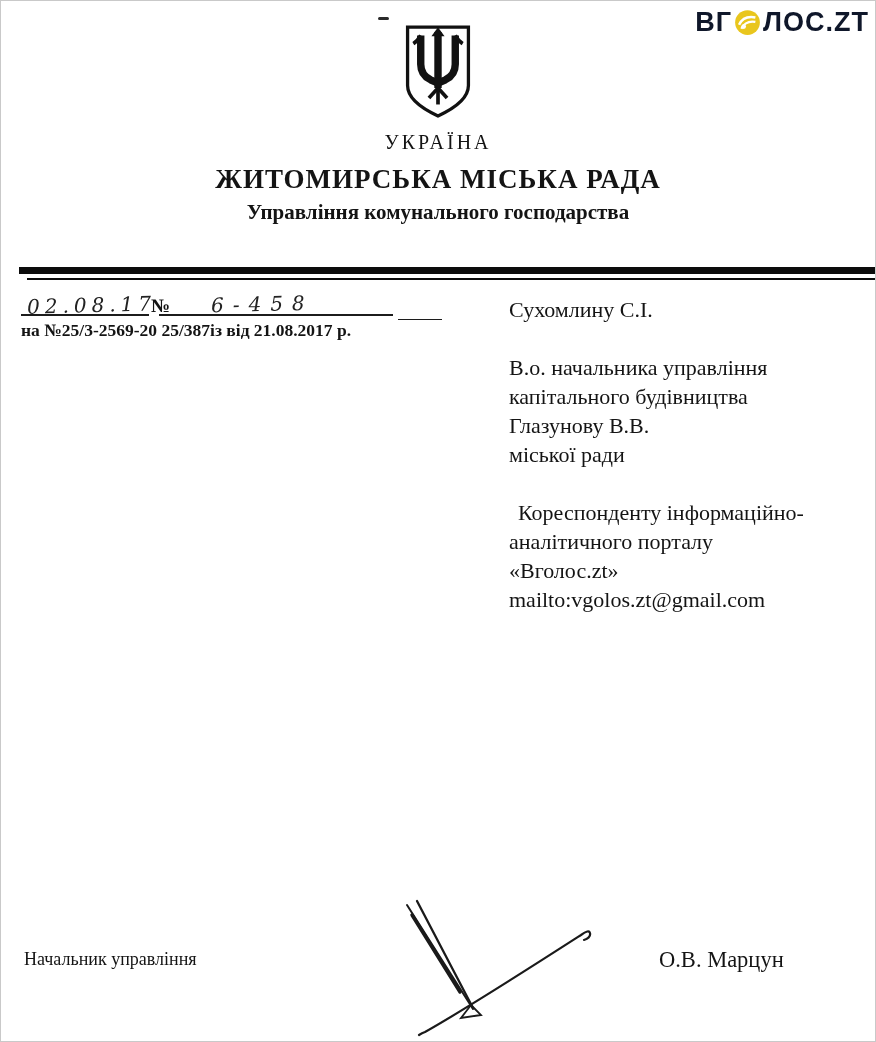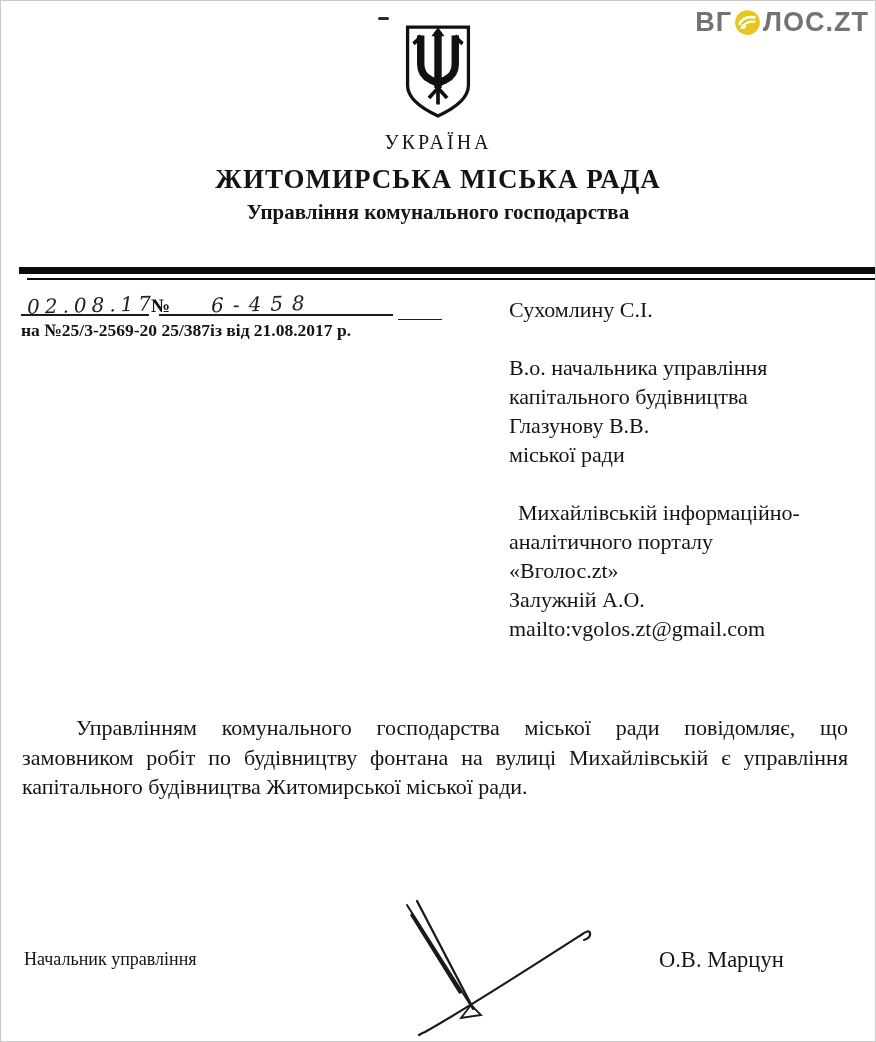--- a/index.html
+++ b/index.html
@@ -12,21 +12,21 @@
     font-family:"Liberation Serif","DejaVu Serif",serif;
     color:#141414;
     overflow:hidden;
   }
   
   .watermark{
     position:absolute;top:6px;right:6px;
     display:flex;align-items:center;gap:1px;
     font-family:"Liberation Sans","DejaVu Sans",sans-serif;
     font-weight:700;font-size:27px;letter-spacing:1px;
-    color:#737373;user-select:none;
+    color:#0f172a;user-select:none;
   }
   .wm-icon{display:inline-flex;margin:0 1px;}
   
   .top-dash{position:absolute;left:377px;top:16px;width:11px;height:3px;background:#2a2a2a;border-radius:2px;}
   
   .emblem{position:absolute;left:400px;top:18px;width:74px;height:106px;}
   
   .h-country{position:absolute;left:20px;right:20px;top:130px;text-align:center;
     font-weight:400;font-size:20px;letter-spacing:3px;}
   .h-org{position:absolute;left:20px;right:20px;top:163px;text-align:center;
@@ -125,30 +125,28 @@
     <div class="recip-block">
       <div class="recip-line">Сухомлину С.І.</div>
     </div>
     <div class="recip-block">
       <div class="recip-line">В.о. начальника управління</div>
       <div class="recip-line">капітального будівництва</div>
       <div class="recip-line">Глазунову В.В.</div>
       <div class="recip-line">міської ради</div>
     </div>
     <div class="recip-block">
-      <div class="recip-line indent">Михайлівській інформаційно-</div>
+      <div class="recip-line indent">Кореспонденту інформаційно-</div>
       <div class="recip-line">аналітичного порталу</div>
       <div class="recip-line">«Вголос.zt»</div>
-      <div class="recip-line">Залужній А.О.</div>
       <div class="recip-line">mailto:vgolos.zt@gmail.com</div>
     </div>
   </div>
 
   <div class="body-text">
-    <p>Управлінням комунального господарства міської ради повідомляє, що замовником робіт по будівництву фонтана на вулиці Михайлівській є управління капітального будівництва Житомирської міської ради.</p>
   </div>
 
   <svg class="signature-svg" width="280" height="154" viewBox="0 0 280 154">
     <g stroke="#1a1a1a" fill="none" stroke-linecap="round">
       <path d="M26,16 L92,120" stroke-width="2"></path>
       <path d="M36,12 L92,119" stroke-width="2.3"></path>
       <path d="M31,26 L79,103" stroke-width="3.4"></path>
       <path d="M38,146 Q41,144 44,143 C85,120 158,73 200,46 Q208,40 209,44 Q210,49 203,51" stroke-width="2.2"></path>
       <path d="M90,116 L100,126 L80,129 Z" stroke-width="1.8"></path>
     </g>

